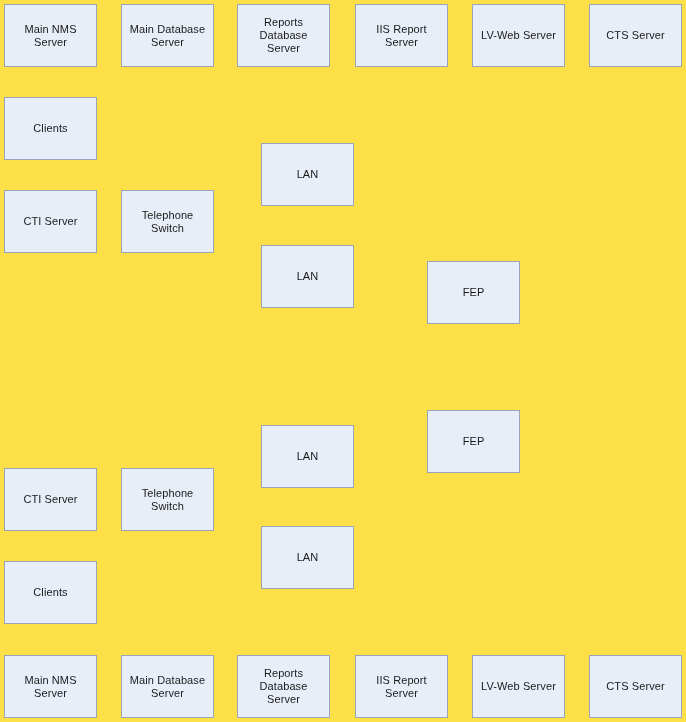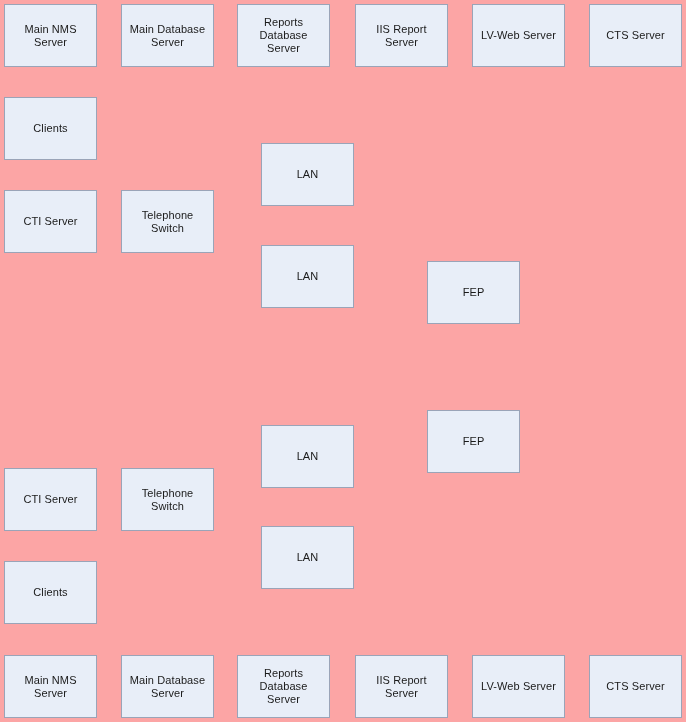--- a/index.html
+++ b/index.html
@@ -37,21 +37,21 @@
   }
   .node-label {
     display: block;
     width: 100%;
     white-space: pre-line;
   }
 </style>
 </head>
 <body>
 
-<div id="diagram-canvas" style="width: 686px; height: 722px; background: #fca5a5;">
+<div id="diagram-canvas" style="width: 686px; height: 722px; background: #fde047;">
     <div class="node-box" style="left: 4px; top: 4px; width: 93px; height: 63px; background: rgb(232, 238, 248); border-color: rgb(154, 164, 184); color: rgb(26, 26, 26);"><span class="node-label">Main NMS Server</span></div>
     <div class="node-box" style="left: 121px; top: 4px; width: 93px; height: 63px; background: rgb(232, 238, 248); border-color: rgb(154, 164, 184); color: rgb(26, 26, 26);"><span class="node-label">Main Database
 Server</span></div>
     <div class="node-box" style="left: 237px; top: 4px; width: 93px; height: 63px; background: rgb(232, 238, 248); border-color: rgb(154, 164, 184); color: rgb(26, 26, 26);"><span class="node-label">Reports
 Database Server</span></div>
     <div class="node-box" style="left: 355px; top: 4px; width: 93px; height: 63px; background: rgb(232, 238, 248); border-color: rgb(154, 164, 184); color: rgb(26, 26, 26);"><span class="node-label">IIS Report Server</span></div>
     <div class="node-box" style="left: 472px; top: 4px; width: 93px; height: 63px; background: rgb(232, 238, 248); border-color: rgb(154, 164, 184); color: rgb(26, 26, 26);"><span class="node-label">LV-Web Server</span></div>
     <div class="node-box" style="left: 589px; top: 4px; width: 93px; height: 63px; background: rgb(232, 238, 248); border-color: rgb(154, 164, 184); color: rgb(26, 26, 26);"><span class="node-label">CTS Server</span></div>
     <div class="node-box" style="left: 4px; top: 97px; width: 93px; height: 63px; background: rgb(232, 238, 248); border-color: rgb(154, 164, 184); color: rgb(26, 26, 26);"><span class="node-label">Clients</span></div>
     <div class="node-box" style="left: 4px; top: 190px; width: 93px; height: 63px; background: rgb(232, 238, 248); border-color: rgb(154, 164, 184); color: rgb(26, 26, 26);"><span class="node-label">CTI Server</span></div>

